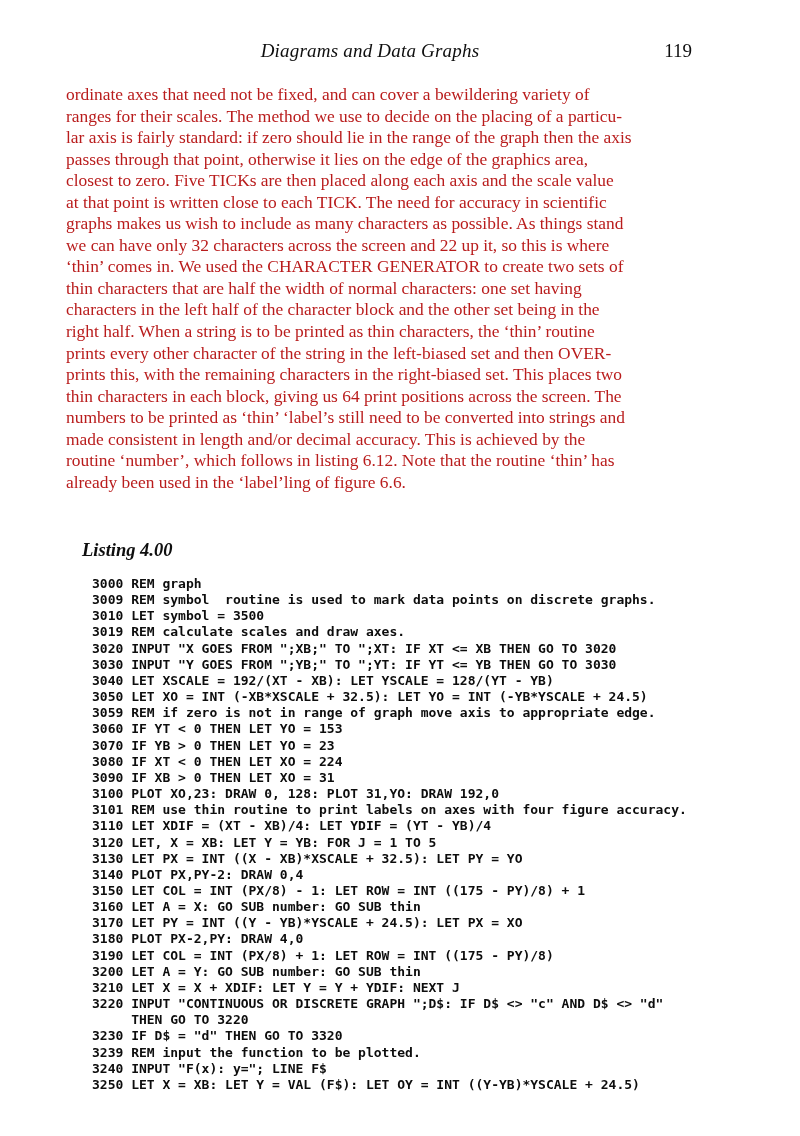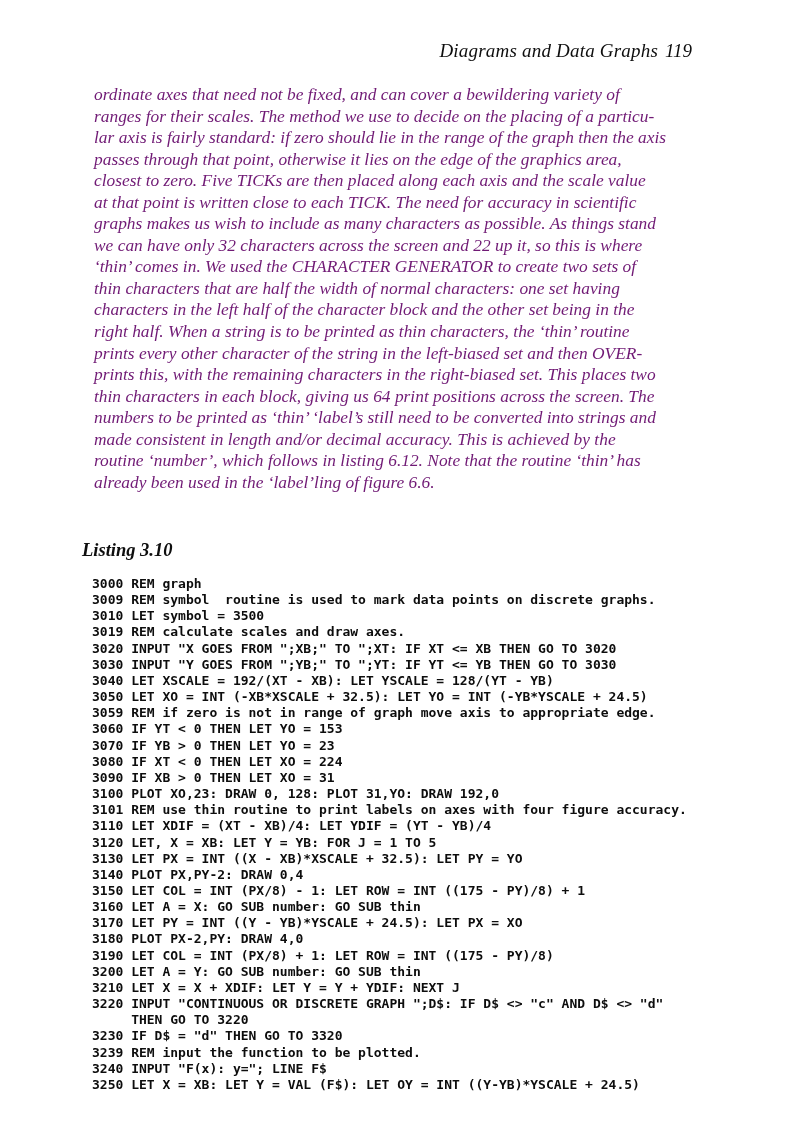--- a/index.html
+++ b/index.html
@@ -20,42 +20,40 @@
     position: absolute;
     top: 40px;
     left: 82px;
     width: 636px;
     height: 26px;
   }
   .running-header .title {
     position: absolute;
     left: 0;
     right: 60px;
-    text-align: right;
+    text-align: center;
     font-style: italic;
     font-size: 19px;
     letter-spacing: 0.2px;
   }
   .running-header .pagenum {
     position: absolute;
     right: 26px;
     top: 0;
-    font-style: italic;
     font-size: 19px;
   }
   .body-text {
     position: absolute;
     top: 84px;
-    left: 94px;
+    left: 66px;
     width: 650px;
     font-size: 17.4px;
     line-height: 21.55px;
     white-space: pre-line;
-    color: #701a75;
-    font-style: italic;
+    color: #b91c1c;
   }
   .listing-caption {
     position: absolute;
     top: 540px;
     left: 82px;
     font-style: italic;
     font-weight: 600;
     font-size: 18.5px;
   }
   .code-listing {
@@ -93,21 +91,21 @@
 characters in the left half of the character block and the other set being in the
 right half. When a string is to be printed as thin characters, the ‘thin’ routine
 prints every other character of the string in the left-biased set and then OVER-
 prints this, with the remaining characters in the right-biased set. This places two
 thin characters in each block, giving us 64 print positions across the screen. The
 numbers to be printed as ‘thin’ ‘label’s still need to be converted into strings and
 made consistent in length and/or decimal accuracy. This is achieved by the
 routine ‘number’, which follows in listing 6.12. Note that the routine ‘thin’ has
 already been used in the ‘label’ling of figure 6.6.</div>
 
-  <div class="listing-caption">Listing 3.10</div>
+  <div class="listing-caption">Listing 4.00</div>
 
   <div class="code-listing">3000 REM graph
 3009 REM symbol  routine is used to mark data points on discrete graphs.
 3010 LET symbol = 3500
 3019 REM calculate scales and draw axes.
 3020 INPUT "X GOES FROM ";XB;" TO ";XT: IF XT &lt;= XB THEN GO TO 3020
 3030 INPUT "Y GOES FROM ";YB;" TO ";YT: IF YT &lt;= YB THEN GO TO 3030
 3040 LET XSCALE = 192/(XT - XB): LET YSCALE = 128/(YT - YB)
 3050 LET XO = INT (-XB*XSCALE + 32.5): LET YO = INT (-YB*YSCALE + 24.5)
 3059 REM if zero is not in range of graph move axis to appropriate edge.

